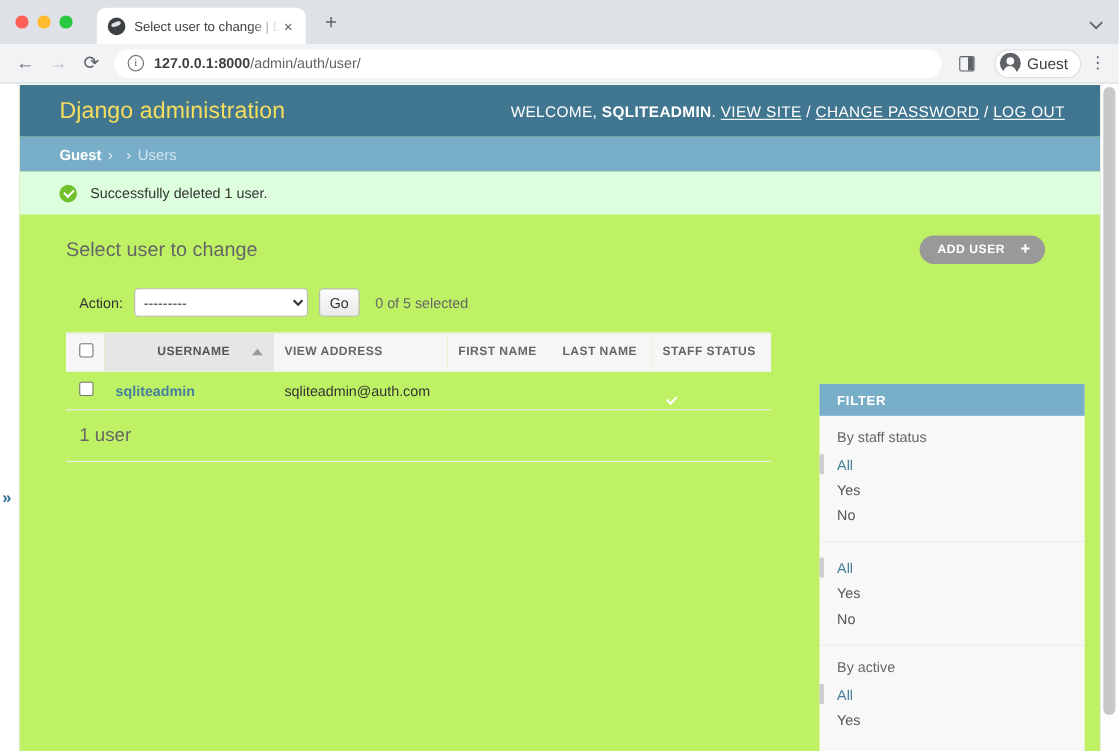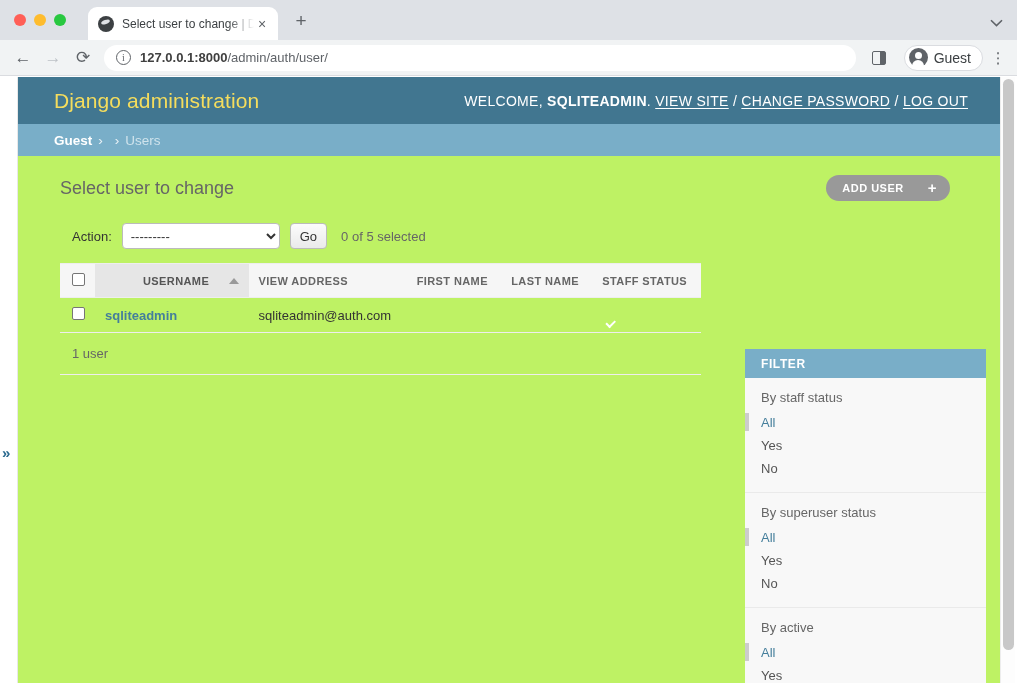--- a/index.html
+++ b/index.html
@@ -195,21 +195,21 @@
     position: relative; padding: 22px 36px 0 42px;
   }
   #content-title {
     font-size: 18px; font-weight: 300; color: #666;
     margin-bottom: 8px;
   }
   #object-tools {
     position: absolute; right: 50px; top: 19px;
   }
   #add-user-btn {
-    display: inline-flex; align-items: center; gap: 24px;
+    display: inline-flex; align-items: center; gap: 14px;
     background: #999; color: #fff; border-radius: 15px;
     padding: 6px 13px 6px 16px; font-size: 11px;
     letter-spacing: 0.5px; font-weight: bold;
   }
   .plus-icon {
     font-size: 15px; font-weight: bold; line-height: 1; margin-top: -1px;
   }
 
   #main-col { width: 641px; }
 
@@ -283,21 +283,21 @@
     padding: 9px 10px; font-size: 13px; color: #333;
     border-bottom: 1px solid #eee; height: 34px; vertical-align: middle;
   }
   #result-table tbody td.col-check { padding-left: 12px; }
   #result-table tbody td a { color: #447e9b; text-decoration: none; font-weight: bold; }
   .cb {
     width: 13px; height: 13px; border: 1px solid #767676;
     border-radius: 2px; background: #fff; display: inline-block;
   }
   #paginator {
-    padding: 13px 12px; font-size: 13px; color: #666;
+    padding: 13px 12px; font-size: 17px; color: #666;
     border-bottom: 1px solid #eee;
   }
 
   
   #changelist-filter {
     position: absolute; left: 727px; top: 272px;
     width: 241px; background: #f8f8f8; padding-bottom: 14px;
   }
   #filter-header {
     background: #79aec8; color: #fff;
@@ -383,20 +383,24 @@
         </div>
       </div>
 
       <div id="breadcrumbs">
         <a href="#">Guest</a>
         <span class="sep">›</span>
         <span class="sep">›</span>
         <span class="current">Users</span>
       </div>
 
+      <div id="messages">
+        <span class="check-circle"></span>
+        <span>Successfully deleted 1 user.</span>
+      </div>
 
       <div id="content">
 
         <div id="object-tools">
           <div id="add-user-btn">
             <span>ADD USER</span>
             <span class="plus-icon">+</span>
           </div>
         </div>
 
@@ -458,21 +462,20 @@
         <div id="filter-header">FILTER</div>
 
         <div class="filter-group">
           <div class="filter-title">By staff status</div>
           <div class="filter-option selected">All</div>
           <div class="filter-option">Yes</div>
           <div class="filter-option">No</div>
         </div>
 
         <div class="filter-group">
-          <div class="filter-title">By superuser status</div>
           <div class="filter-option selected">All</div>
           <div class="filter-option">Yes</div>
           <div class="filter-option">No</div>
         </div>
 
         <div class="filter-group">
           <div class="filter-title">By active</div>
           <div class="filter-option selected">All</div>
           <div class="filter-option">Yes</div>
 

